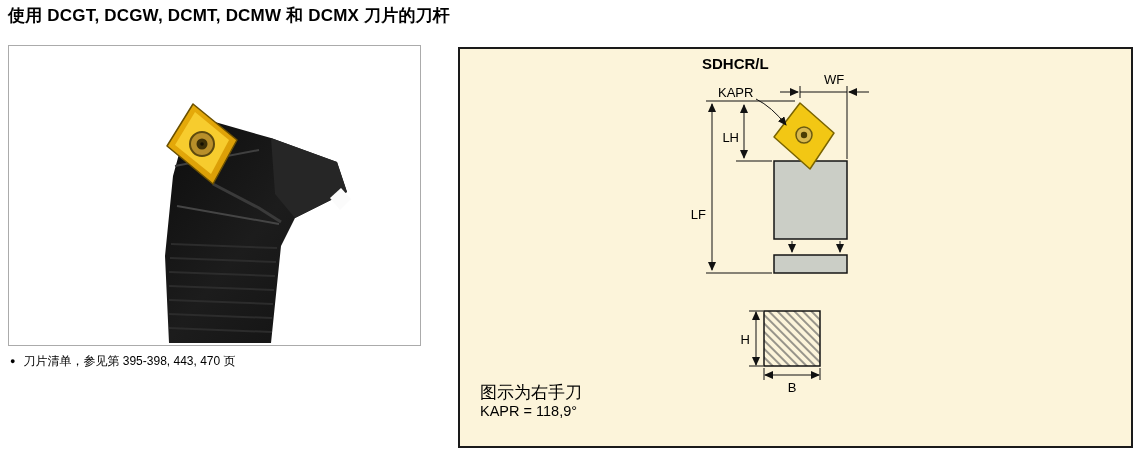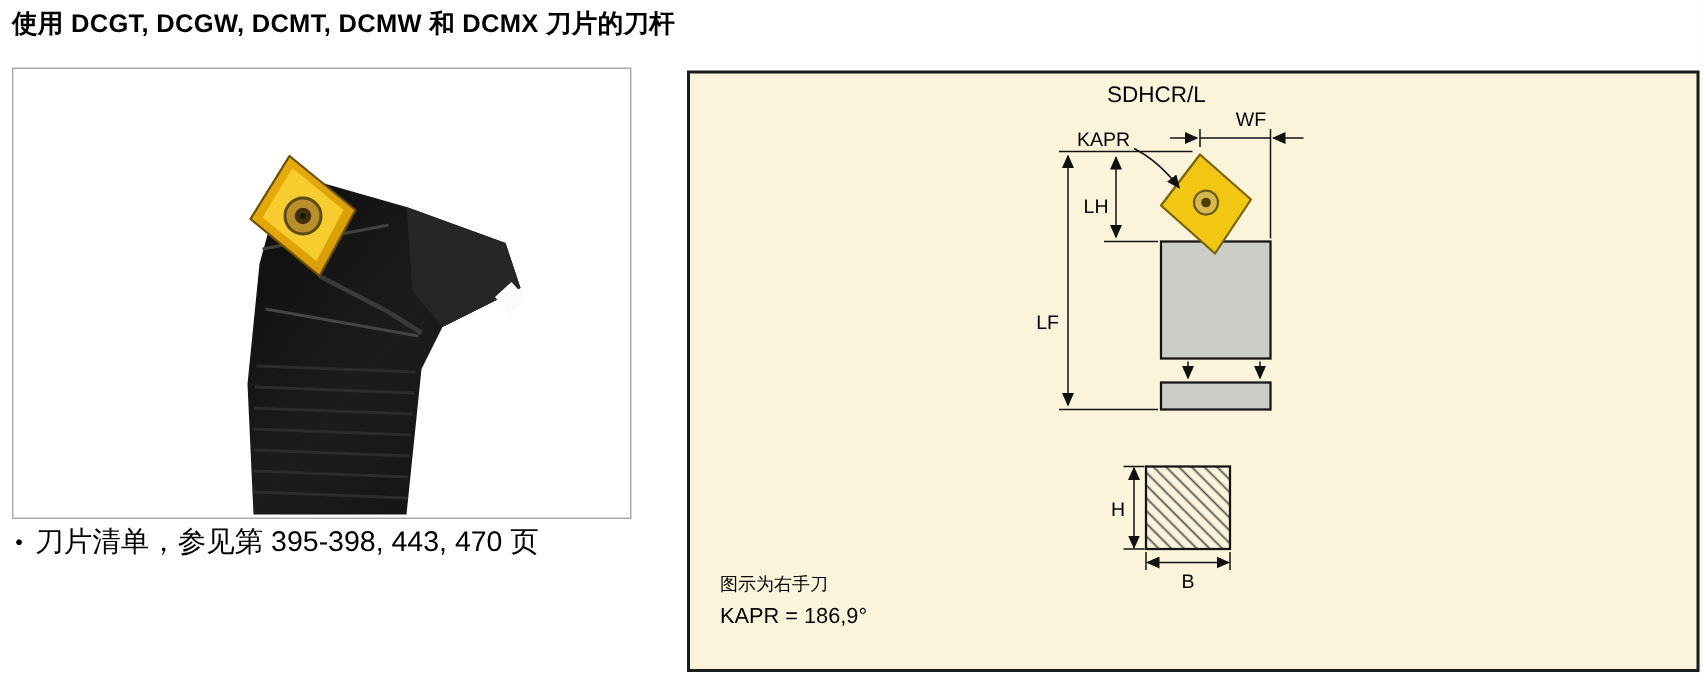--- a/index.html
+++ b/index.html
@@ -11,30 +11,30 @@
     position:absolute;left:8px;top:4px;font-size:17px;font-weight:700;
     letter-spacing:.2px;white-space:nowrap;text-align:center;
   }
   .photo-box{
     position:absolute;left:8px;top:45px;width:413px;height:301px;
     border:1px solid #ababab;background:#fff;box-sizing:border-box;overflow:hidden;
   }
   .photo-box svg{display:block;}
   .notes{position:absolute;left:10px;top:350px;}
   .note{
-    font-size:19px;line-height:23px;display:flex;align-items:center;gap:8px;
+    font-size:12px;line-height:23px;display:flex;align-items:center;gap:8px;
     white-space:nowrap;
   }
   .note::before{content:"●";font-size:9px;line-height:23px;}
   .panel{
     position:absolute;left:458px;top:47px;width:675px;height:401px;
     box-sizing:border-box;background:#FCF4DA;border:2px solid #1a1a1a;
   }
-  .panel-title{position:absolute;left:242px;top:6px;font-size:15px;font-weight:400;margin-left:36px;}
-  .panel-fn1{position:absolute;left:20px;top:332px;font-size:12px;}
+  .panel-title{position:absolute;left:242px;top:6px;font-size:15px;font-weight:700;}
+  .panel-fn1{position:absolute;left:20px;top:332px;font-size:17px;}
   .panel-fn2{position:absolute;left:20px;top:354px;font-size:14.5px;}
   svg.diagram{position:absolute;left:0;top:0;}
   .dimline{stroke:#111;stroke-width:1;fill:none;}
   .dimtext{font-family:"Liberation Sans","DejaVu Sans",sans-serif;font-size:13px;fill:#000;}
   .shank{fill:#CBCEC6;stroke:#141414;stroke-width:1.5;}
 </style>
 </head>
 <body>
 
 <div class="heading">使用 DCGT, DCGW, DCMT, DCMW 和 DCMX 刀片的刀杆</div>
@@ -137,14 +137,14 @@
     <line class="dimline" x1="296" y1="263" x2="296" y2="316" marker-start="url(#arw)" marker-end="url(#arw)"></line>
     <text class="dimtext" x="290" y="295" text-anchor="end">H</text>
 
     <line class="dimline" x1="304" y1="319" x2="304" y2="331"></line>
     <line class="dimline" x1="360" y1="319" x2="360" y2="331"></line>
     <line class="dimline" x1="305" y1="326" x2="359" y2="326" marker-start="url(#arw)" marker-end="url(#arw)"></line>
     <text class="dimtext" x="332" y="343" text-anchor="middle">B</text>
   </svg>
 
   <div class="panel-fn1">图示为右手刀</div>
-  <div class="panel-fn2">KAPR = 186,9°</div>
+  <div class="panel-fn2">KAPR = 118,9°</div>
 </div>
 
 </body></html>

